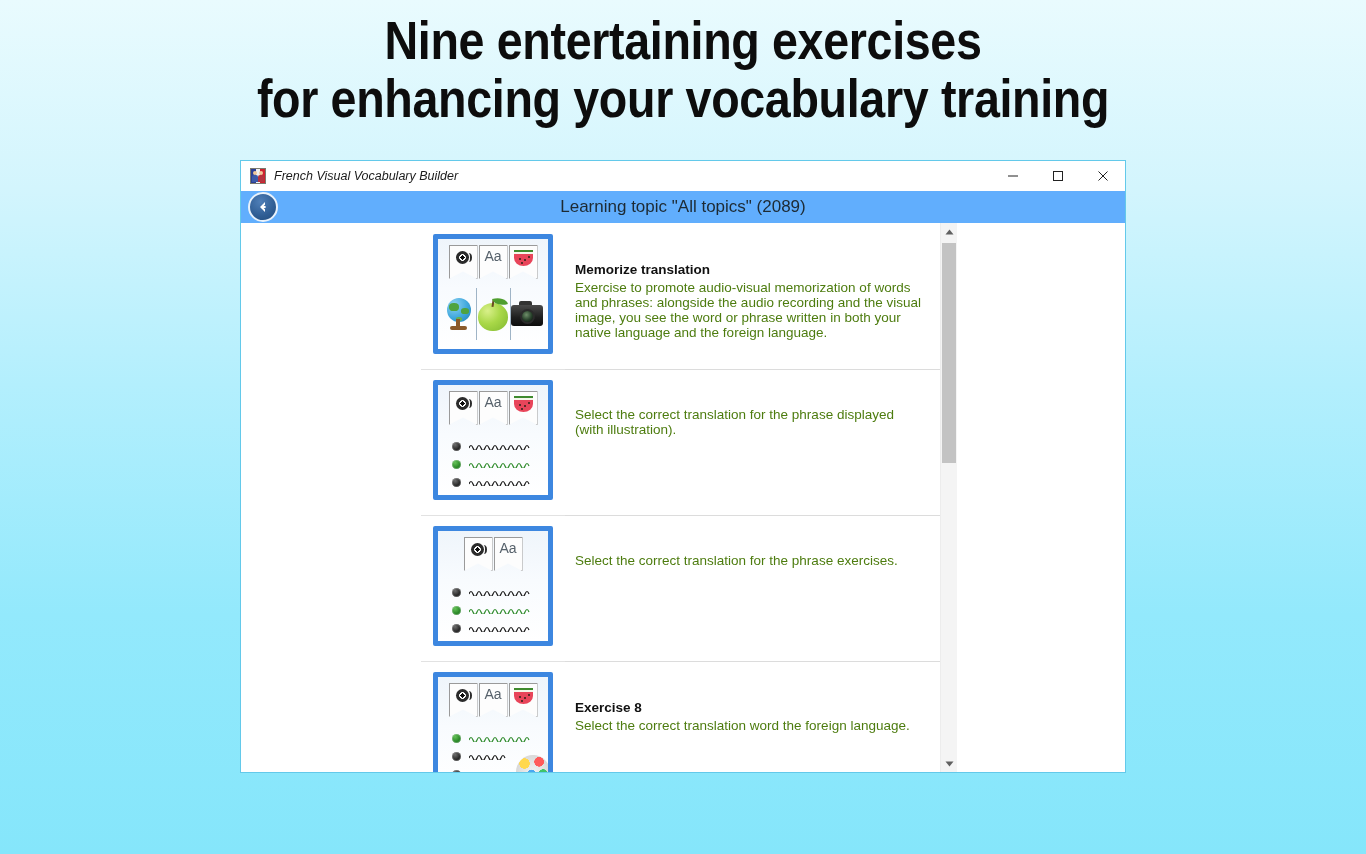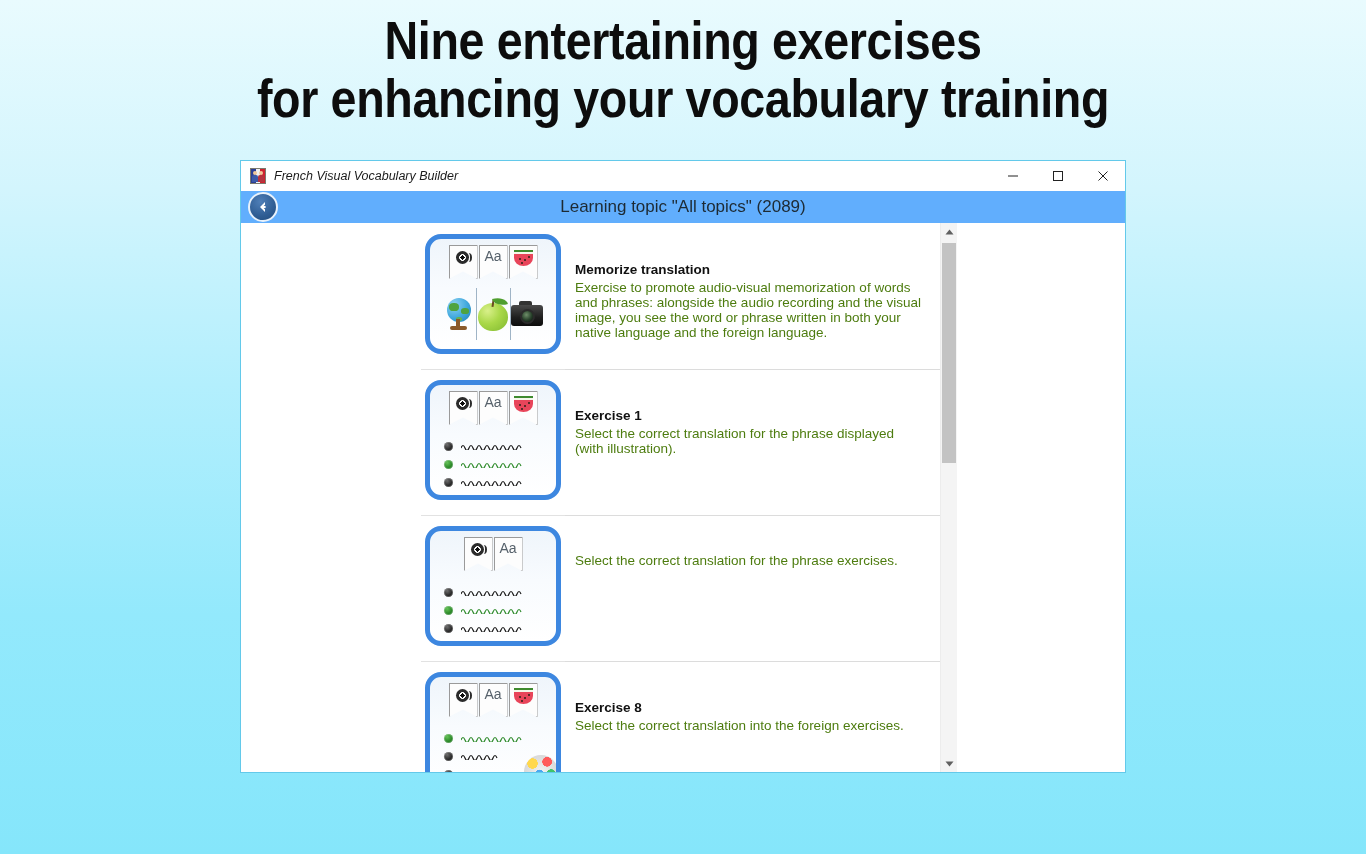--- a/index.html
+++ b/index.html
@@ -205,23 +205,23 @@
   }
   .ex-desc {
     font-size: 13.5px;
     color: #4d7c0f;
     line-height: 15px;
     max-width: 350px;
   }
 
   
   .thumb {
-    width: 136px;
+    width: 120px;
     height: 120px;
-    border-radius: 16px;
+    border-radius: 2px;
     border: 5px solid #3d87e0;
     box-sizing: border-box;
     background: linear-gradient(to bottom, #eff5fb 0%, #f8fbfe 45%, #ffffff 100%);
     position: relative;
     overflow: hidden;
     padding-left: 24px;
   }
   .banners {
     position: absolute;
     top: 6px;
@@ -579,21 +579,20 @@
                 <div class="opt">
                   <span class="bullet"></span>
                   <svg class="squiggle" width="62" height="8" viewBox="0 0 62 8">
                     <path d="M0 6 Q2 1 4 6 T8 6 T12 6 T16 6 T20 6 T24 6 T28 6 T32 6 T36 6 T40 6 T44 6 T48 6 T52 6 T56 6 T60 6" fill="none" stroke="#1a1a1a" stroke-width="1.2"></path>
                   </svg>
                 </div>
               </div>
             </div>
           </div>
           <div class="text-cell">
-            <div class="ex-title">Exercise 1</div>
             <div class="ex-desc">Select the correct translation for the phrase displayed (with illustration).</div>
           </div>
         </div>
 
         <div class="ex-row">
           <div class="sep-h"></div>
           <div class="sep-h right"></div>
           <div class="thumb-cell">
             <div class="thumb">
               <div class="banners">
@@ -671,21 +670,21 @@
                   <svg class="squiggle" width="40" height="8" viewBox="0 0 40 8">
                     <path d="M0 6 Q2 1 4 6 T8 6 T12 6 T16 6 T20 6 T24 6 T28 6 T32 6 T36 6" fill="none" stroke="#1a1a1a" stroke-width="1.2"></path>
                   </svg>
                 </div>
               </div>
               <span class="candy"></span>
             </div>
           </div>
           <div class="text-cell">
             <div class="ex-title">Exercise 8</div>
-            <div class="ex-desc">Select the correct translation into the foreign exercises.</div>
+            <div class="ex-desc">Select the correct translation word the foreign language.</div>
           </div>
         </div>
 
       </div>
     </div>
 
     <div id="scrollbar">
       <div class="sb-arrow up">
         <svg width="9" height="6" viewBox="0 0 9 6">
           <path d="M4.5 0.5 L8.5 5.5 L0.5 5.5 Z" fill="#606060"></path>

